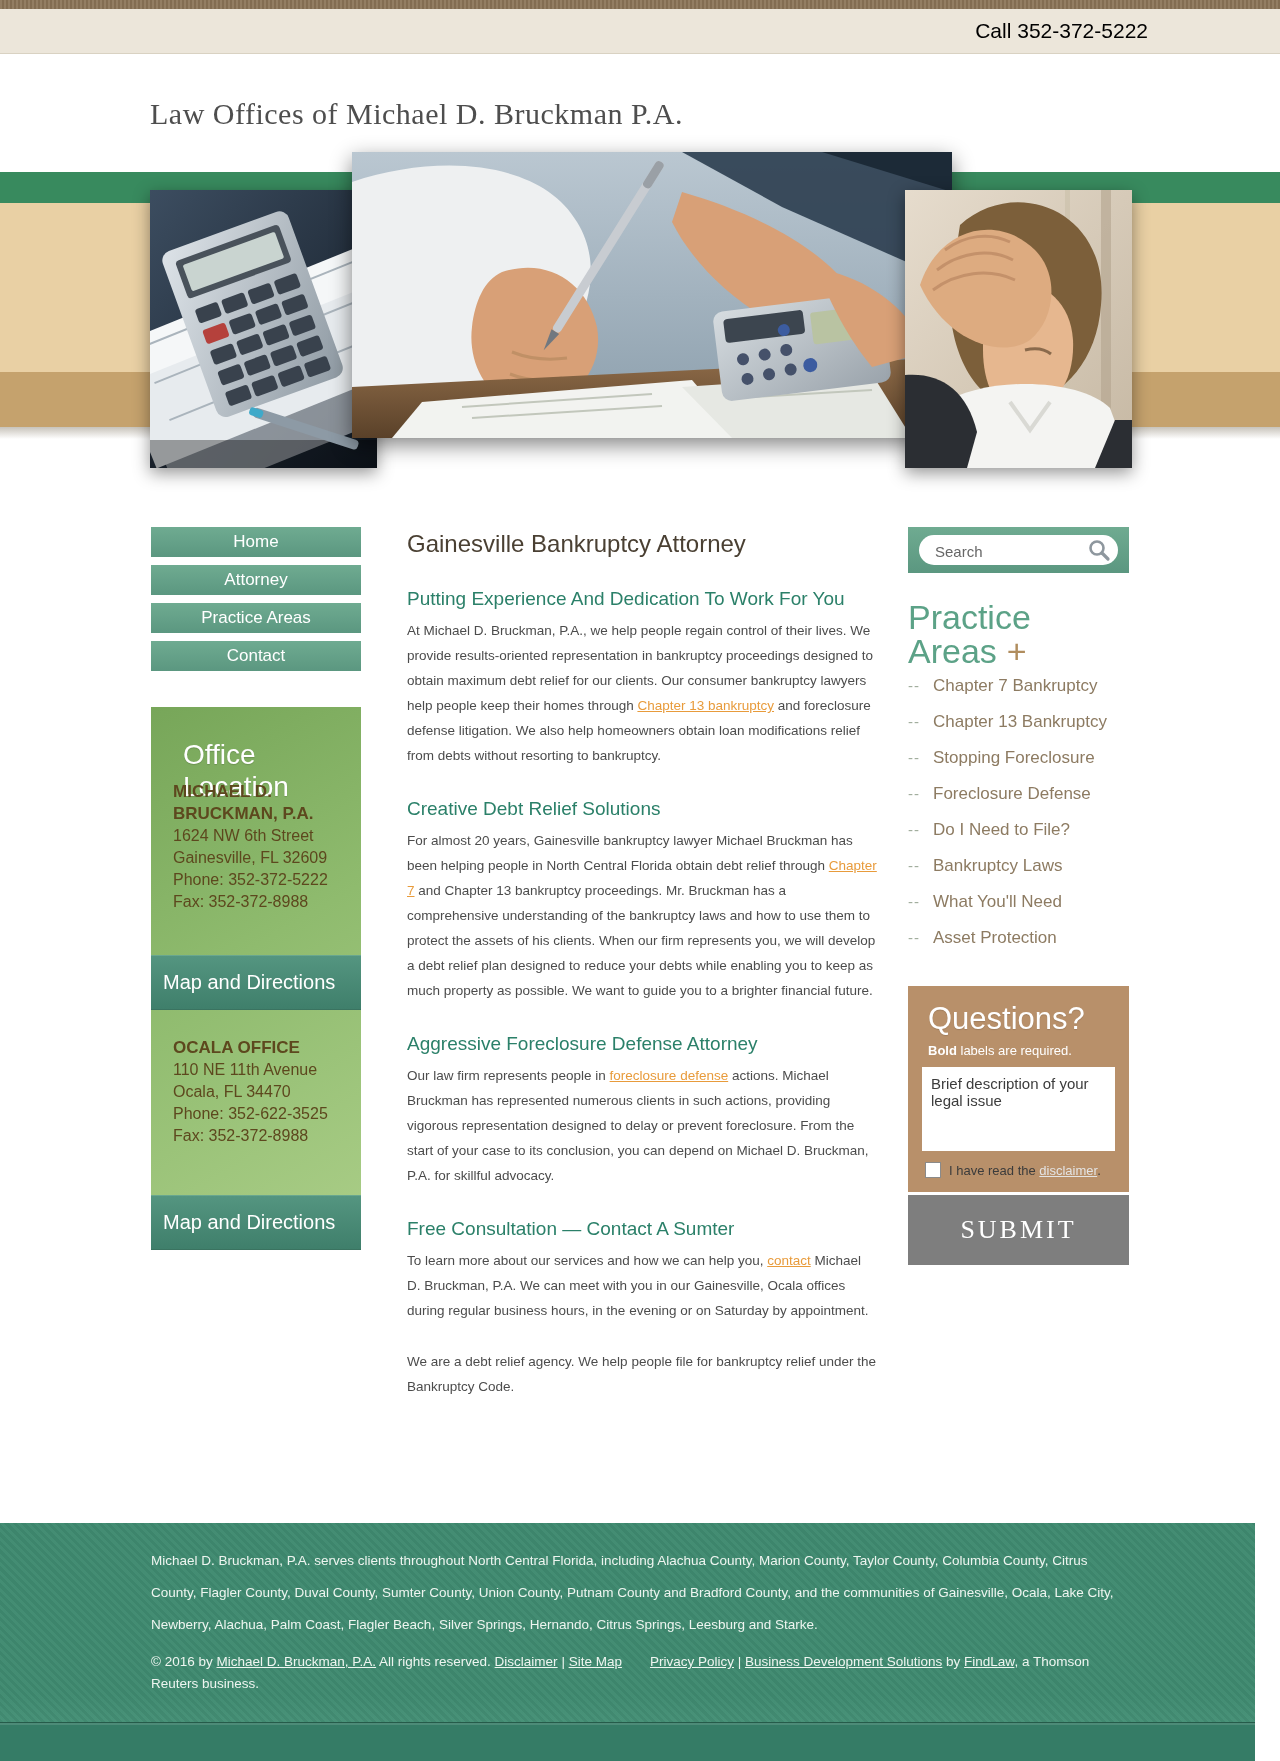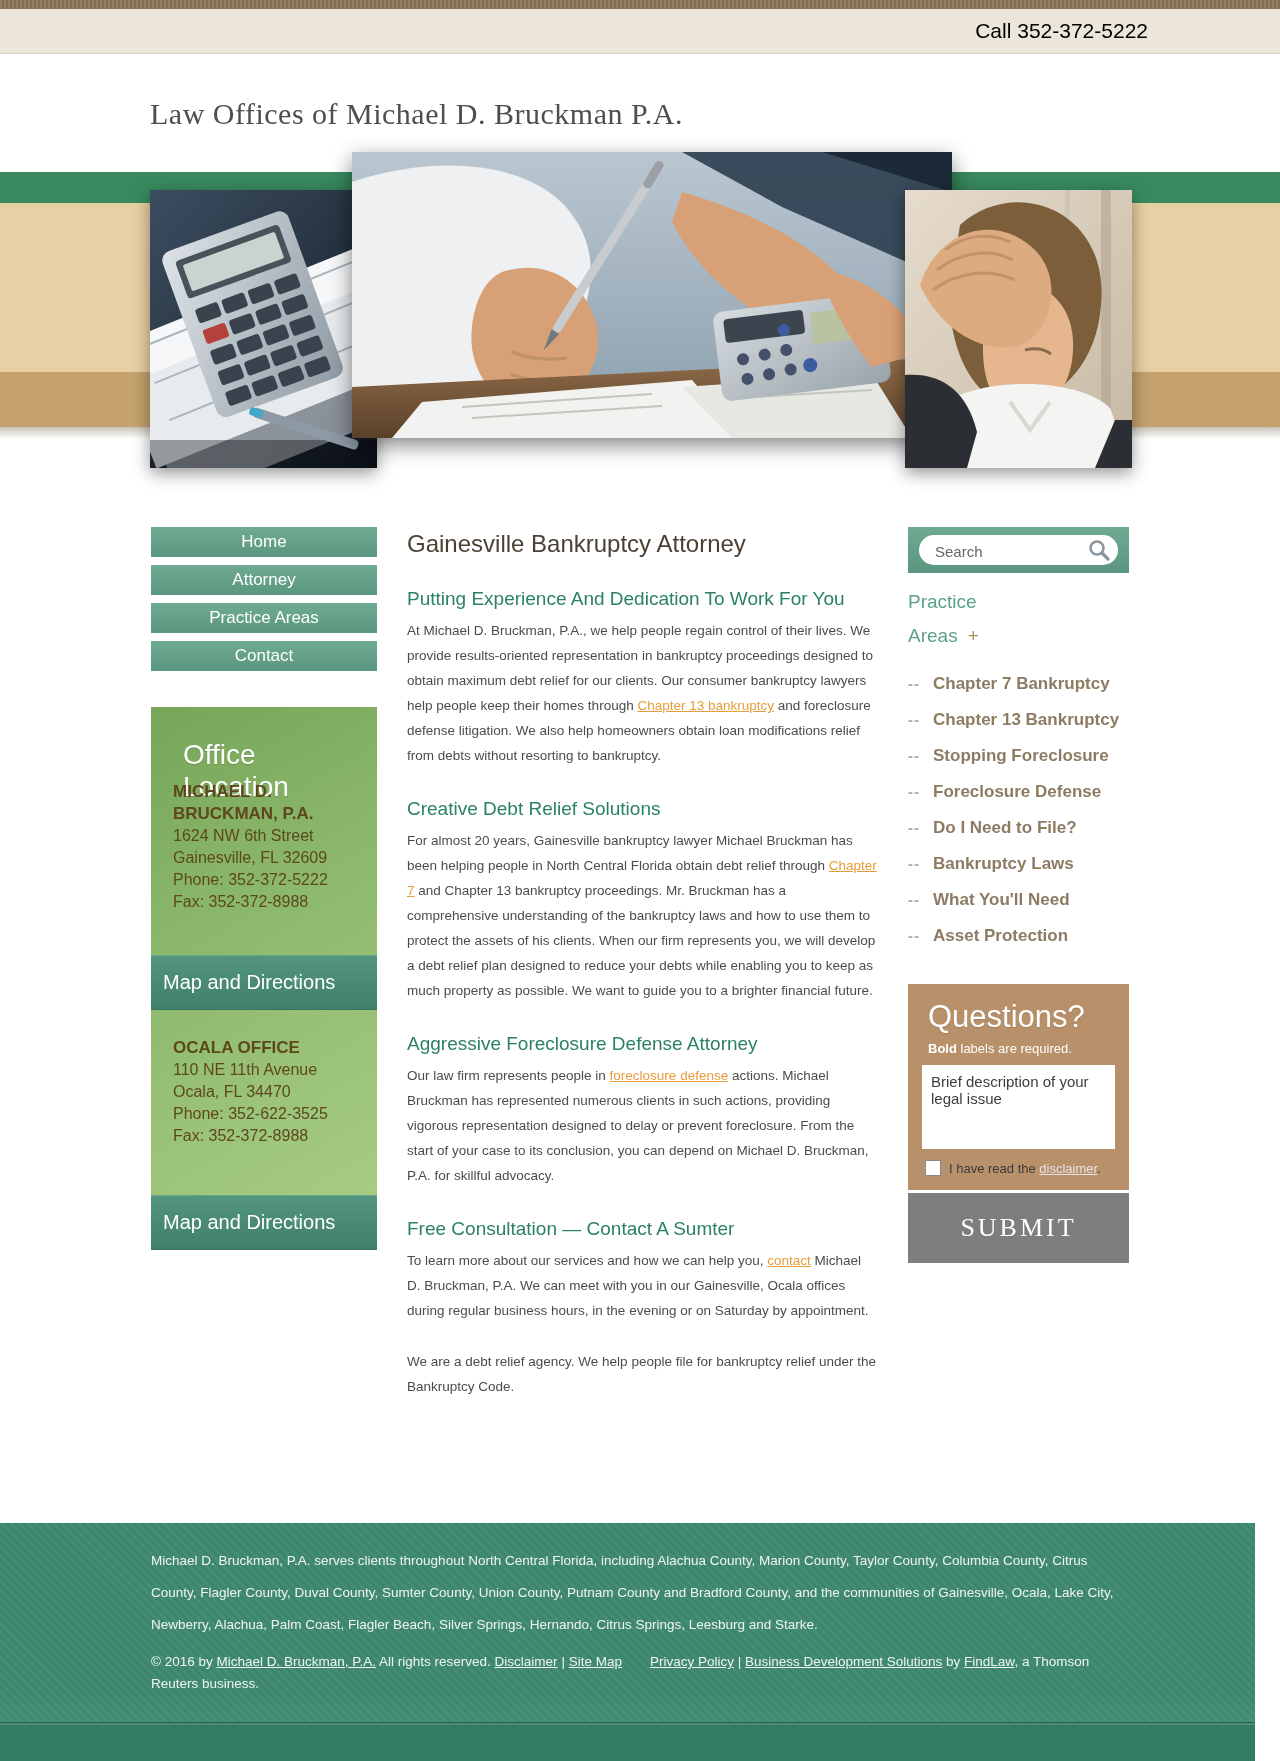--- a/index.html
+++ b/index.html
@@ -23,21 +23,21 @@
   .band-tan{position:absolute;top:200px;left:0;width:100%;height:55px;background:var(--hero-tan,#c5a26d);}
   .band-shadow{position:absolute;top:255px;left:0;width:100%;height:12px;background:linear-gradient(rgba(110,98,75,.38),rgba(255,255,255,0));}
   .photo{position:absolute;box-shadow:0 5px 16px rgba(0,0,0,.42);}
   .photo svg{display:block;width:100%;height:100%;}
   .photo-left{left:150px;top:18px;width:227px;height:278px;}
   .photo-center{left:352px;top:-20px;width:600px;height:286px;box-shadow:0 7px 20px rgba(0,0,0,.48);}
   .photo-right{left:905px;top:18px;width:227px;height:278px;}
 
   
   .main-wrap{position:absolute;top:527px;left:151px;width:978px;}
-  .col-left{position:absolute;left:0;top:0;width:226px;}
+  .col-left{position:absolute;left:0;top:0;width:210px;}
   .col-content{position:absolute;left:256px;top:3px;width:470px;}
   .col-side{position:absolute;left:757px;top:0;width:221px;}
 
   
   .nav-btn{height:30px;margin-bottom:8px;background:linear-gradient(var(--nav-green-light,#6fab91),var(--nav-green,#5b9780));
     color:#fff;font-size:17px;text-align:center;line-height:30px;cursor:pointer;}
 
   
   .office-panel{position:relative;margin-top:36px;height:543px;
     background:linear-gradient(150deg,#77a659 0%,#8fbb6e 45%,#abce88 100%);}
@@ -58,23 +58,23 @@
   .col-content p{margin:0 0 26px;font-size:13.5px;line-height:25px;color:#4c4c4c;}
   .inline-link{color:var(--link-orange,#e89b3b);text-decoration:underline;cursor:pointer;}
   .note{margin-top:4px;font-size:12px;line-height:22px;color:#4c4c4c;}
 
   
   .search-box{position:relative;height:46px;background:linear-gradient(var(--nav-green-light,#6fab91),var(--nav-green,#5b9780));}
   .search-pill{position:absolute;left:11px;right:11px;top:8px;height:30px;background:#fff;border-radius:15px;}
   .search-input{position:absolute;left:14px;top:4px;width:140px;height:22px;border:none;outline:none;background:transparent;font-size:15px;color:#555;font-family:inherit;}
   .search-input::placeholder{color:#666;opacity:1;}
   .search-icon{position:absolute;right:7px;top:3px;width:24px;height:24px;cursor:pointer;}
-  .practice-head{margin-top:12px;font-size:19px;line-height:34px;color:#5ca287;}
+  .practice-head{margin-top:27px;font-size:34px;line-height:34px;color:#5ca287;}
   .plus{color:#b08d5e;margin-left:10px;}
-  .practice-list{margin-top:13px;font-weight:bold;}
+  .practice-list{margin-top:0;}
   .practice-item{font-size:17px;line-height:36px;color:var(--practice-text,#8d7b62);cursor:pointer;white-space:nowrap;}
   .dash{color:#a2ae9e;margin-right:13px;font-size:15px;letter-spacing:1px;}
 
   
   .questions{margin-top:30px;background:var(--form-tan,#b8906a);padding:13px 14px 12px;box-sizing:border-box;}
   .q-title{font-size:31px;color:#fff;margin:2px 0 6px 6px;font-weight:normal;text-shadow:0 1px 1px rgba(0,0,0,.12);}
   .q-req{font-size:13px;color:#fff;margin:0 0 3px 6px;}
   .q-input{display:block;width:100%;height:34px;border:none;margin-top:9px;padding:0 9px;box-sizing:border-box;font-size:15px;color:#333;font-family:inherit;outline:none;}
   .q-textarea{display:block;width:100%;height:84px;border:none;margin-top:9px;padding:8px 9px;box-sizing:border-box;font-size:15px;color:#333;font-family:inherit;resize:none;outline:none;}
   .q-input::placeholder,.q-textarea::placeholder{color:#3c3c3c;opacity:1;}

